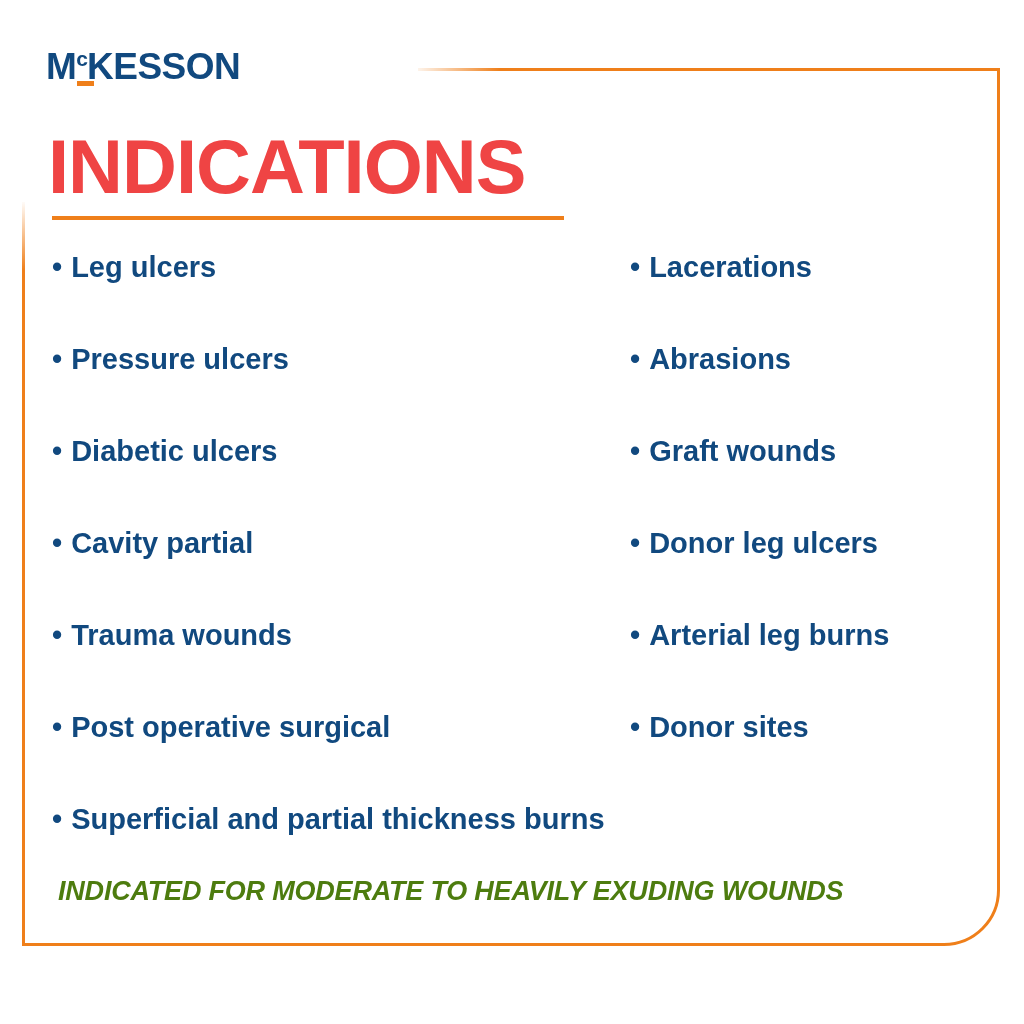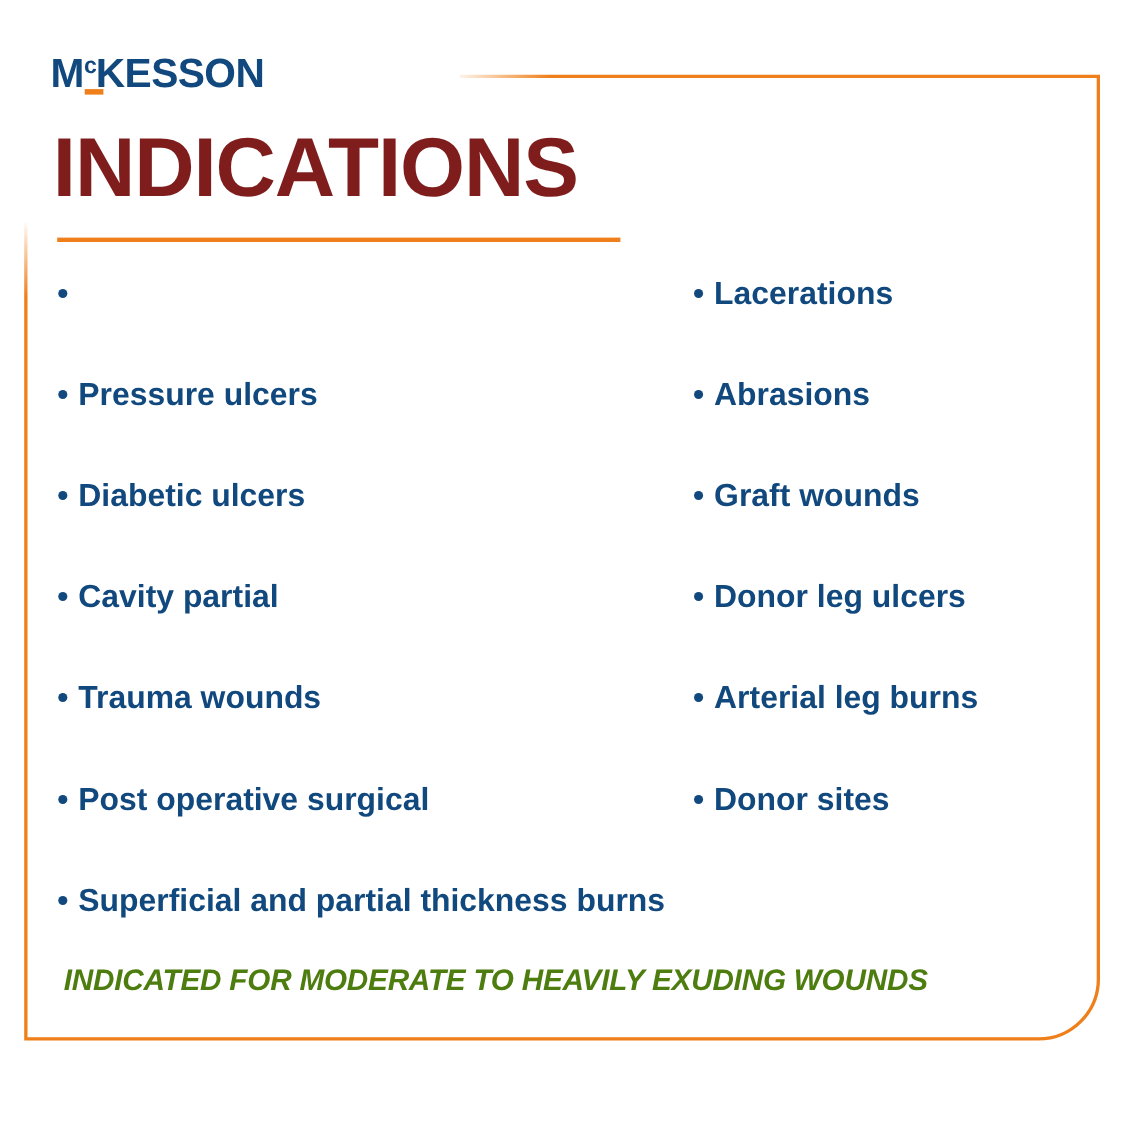--- a/index.html
+++ b/index.html
@@ -92,26 +92,26 @@
     top: 81px;
     width: 17px;
     height: 5px;
     background: #ef7f1a;
   }
 
   
   .headline {
     position: absolute;
     left: 48px;
-    top: 115px;
+    top: 129px;
     font-family: "Liberation Sans", sans-serif;
     font-weight: bold;
     font-size: 76px;
     letter-spacing: -1px;
-    color: #7f1d1d;
+    color: #ef4444;
     line-height: 1;
   }
   .headline-rule {
     position: absolute;
     left: 52px;
     top: 216px;
     width: 512px;
     height: 4px;
     background: #ef7f1a;
   }
@@ -183,20 +183,21 @@
     <span>M</span><span class="sup">c</span><span>KESSON</span>
   </div>
   <div class="logo-underline"></div>
 
   <div class="headline">INDICATIONS</div>
   <div class="headline-rule"></div>
 
   <div class="col col-left">
     <div class="item">
       <span class="bullet">•</span>
+      <span>Leg ulcers</span>
     </div>
     <div class="item">
       <span class="bullet">•</span>
       <span>Pressure ulcers</span>
     </div>
     <div class="item">
       <span class="bullet">•</span>
       <span>Diabetic ulcers</span>
     </div>
     <div class="item">

